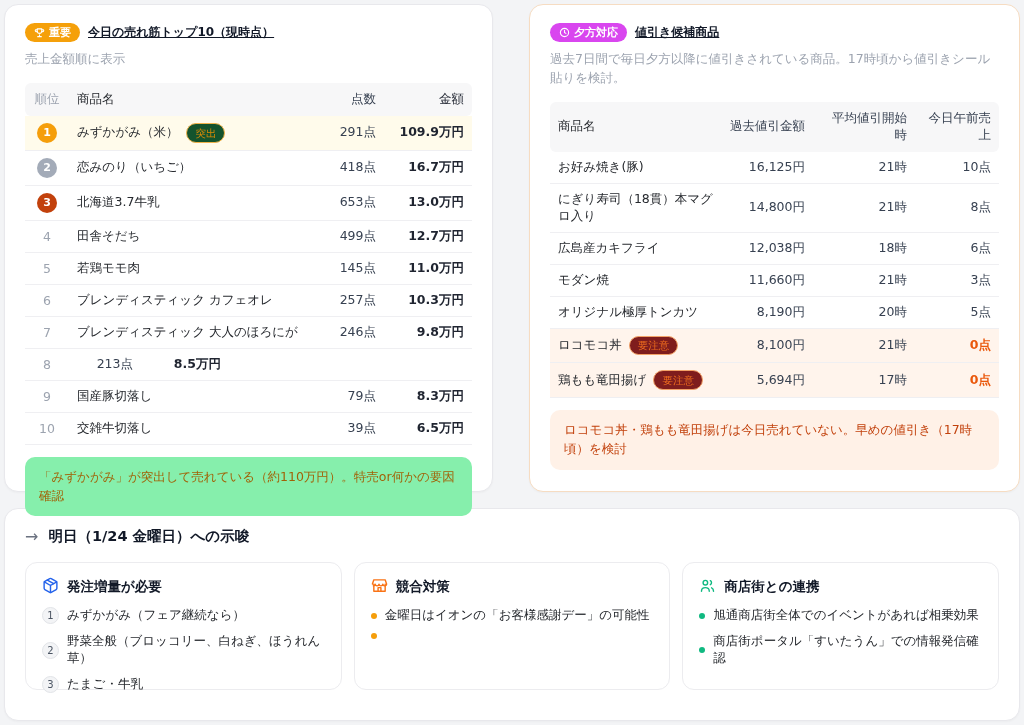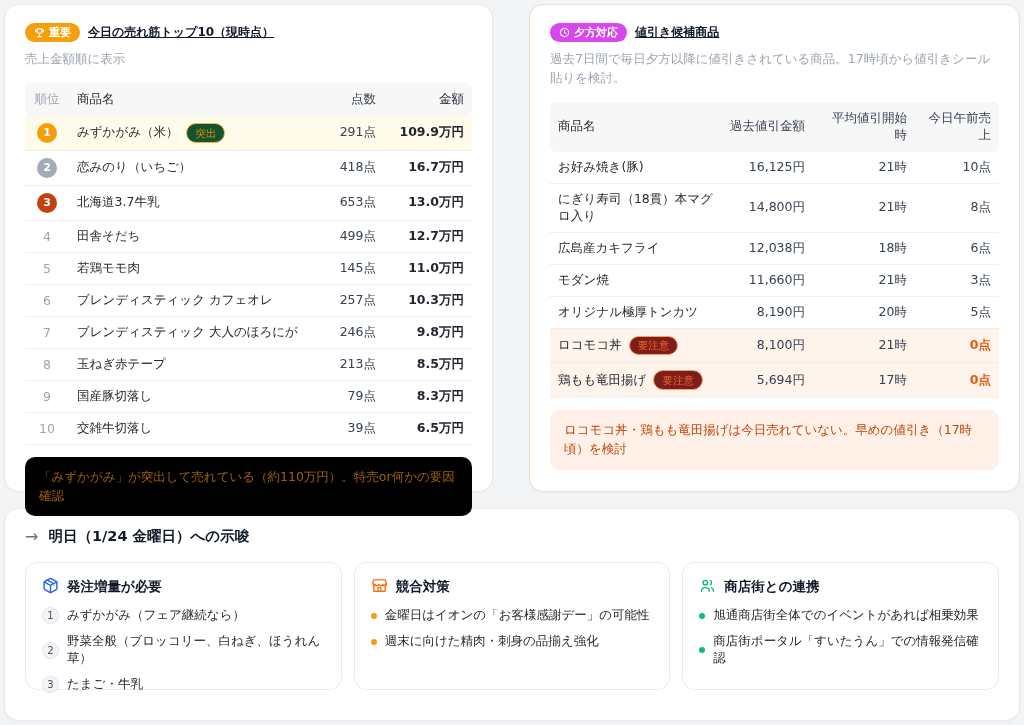--- a/index.html
+++ b/index.html
@@ -60,21 +60,21 @@
     font-size:10.5px; padding:1.5px 8px; border-radius:999px;
     border:1px solid; line-height:1.4; white-space:nowrap;
   }
   .tag-standout { color:#d98a06; border-color:#f0b24a; background:#14532d; }
   .tag-caution  { color:#ed6c1e; border-color:#f3a368; background:#7f1d1d; }
 
   .note {
     border-radius:10px; padding:11px 14px; font-size:12.5px; line-height:1.5;
     margin-top:12px;
   }
-  .note-yellow { background:#000000; color:#a16207; }
+  .note-yellow { background:#86efac; color:#a16207; }
   .note-peach  { background:#fff1e7; color:#c2410c; }
 
   
   .c-dname { flex:1; display:flex; align-items:center; gap:7px; color:#26292e; }
   .c-damt  { width:92px; text-align:right; flex:none; color:#374151; }
   .c-dtime { width:102px; text-align:right; flex:none; color:#374151; }
   .c-dsold { width:84px; text-align:right; flex:none; color:#374151; }
   .zero-sold { color:#ea580c; font-weight:700; }
 
   
@@ -179,23 +179,20 @@
           <div class="tr">
             <div class="cell c-rank">7</div>
             <div class="cell c-name">
               <span>ブレンディスティック 大人のほろにが</span>
             </div>
             <div class="cell c-qty">246点</div>
             <div class="cell c-amt">9.8万円</div>
           </div>
           <div class="tr">
             <div class="cell c-rank">8</div>
-            <div class="cell c-name">
-              <span>玉ねぎ赤テープ</span>
-            </div>
             <div class="cell c-qty">213点</div>
             <div class="cell c-amt">8.5万円</div>
           </div>
           <div class="tr">
             <div class="cell c-rank">9</div>
             <div class="cell c-name">
               <span>国産豚切落し</span>
             </div>
             <div class="cell c-qty">79点</div>
             <div class="cell c-amt">8.3万円</div>
@@ -341,21 +338,20 @@
             </svg></span>
           <span class="card-title">競合対策</span>
         </div>
         <ul class="card-list">
           <li>
             <span class="dot" style="background: rgb(245, 158, 11);"></span>
             <span class="list-item-text">金曜日はイオンの「お客様感謝デー」の可能性</span>
           </li>
           <li>
             <span class="dot" style="background: rgb(245, 158, 11);"></span>
-            <span class="list-item-text">週末に向けた精肉・刺身の品揃え強化</span>
           </li>
         </ul>
       </div>
       <div class="card">
         <div class="card-head">
           <span><svg width="17" height="17" viewBox="0 0 24 24" fill="none" stroke="#10b981" stroke-width="2" stroke-linecap="round" stroke-linejoin="round">
               <circle cx="9" cy="8" r="3.2"></circle>
               <path d="M3.5 20c0-3 2.5-5 5.5-5s5.5 2 5.5 5"></path>
               <path d="M16 5.2a3.2 3.2 0 0 1 0 5.6M17.8 15.3c1.9.7 2.7 2.3 2.7 4.7"></path>
             </svg></span>

